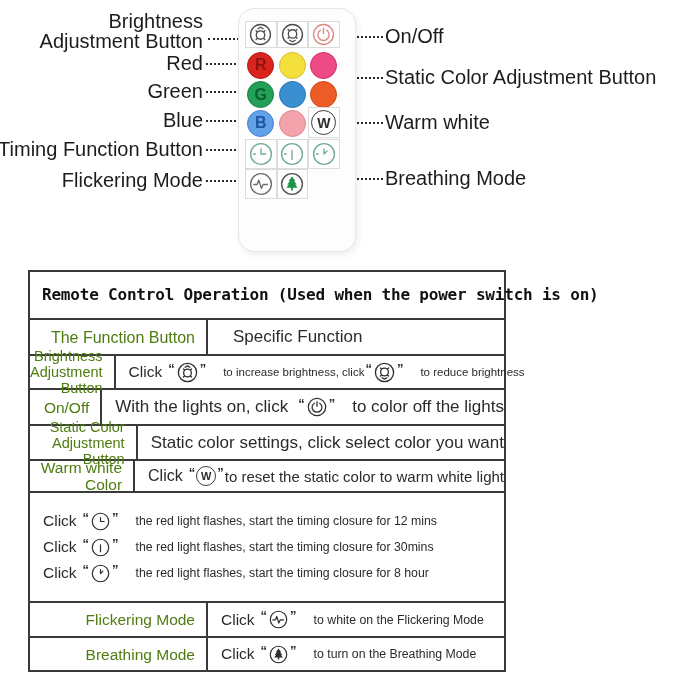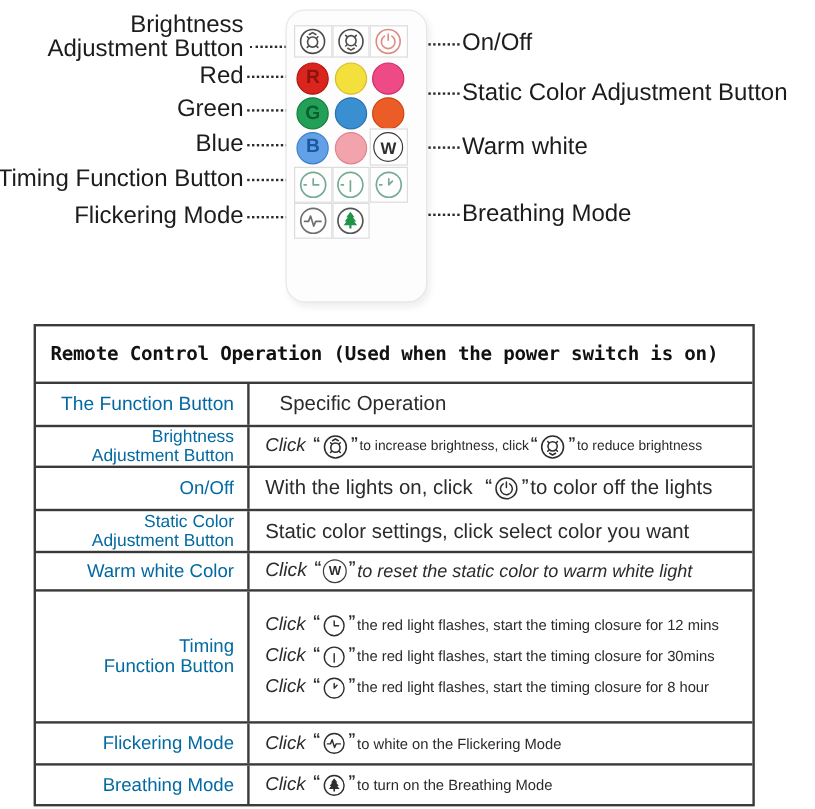--- a/index.html
+++ b/index.html
@@ -15,41 +15,41 @@
   .cell{position:absolute;width:31.5px;background:#fefefe;border:1px solid #dcdcdc;
         display:flex;align-items:center;justify-content:center;box-sizing:border-box;}
   .cbtn{position:absolute;width:27px;height:27px;border-radius:50%;border:1.6px solid transparent;
         display:flex;align-items:center;justify-content:center;box-sizing:border-box;}
   .blet{font-weight:700;font-size:16px;line-height:1;}
   .ic{display:block;}
   .ic circle,.ic path{fill:none;stroke:currentColor;stroke-width:1.4;stroke-linecap:round;stroke-linejoin:round;}
   .wcirc{display:flex;align-items:center;justify-content:center;width:23px;height:23px;border-radius:50%;
          border:1.6px solid #3c3c3c;background:#fff;font-weight:700;font-size:13px;color:#2e2e2e;}
   
-  .rtable{position:absolute;left:28px;top:270px;width:601px;height:402px;border:2px solid #3a3a3a;
+  .rtable{position:absolute;left:28px;top:270px;width:478px;height:402px;border:2px solid #3a3a3a;
           box-sizing:border-box;background:#fff;color:#2b2b2b;}
   .t-title{height:46px;line-height:46px;padding-left:12px;font-family:"DejaVu Sans Mono",monospace;
            font-weight:700;font-size:16px;letter-spacing:-.2px;color:#111;white-space:nowrap;}
   .trow{display:flex;border-top:2px solid #3a3a3a;box-sizing:border-box;}
   .tleft{width:178px;border-right:2px solid #3a3a3a;box-sizing:border-box;display:flex;flex-direction:column;
          align-items:flex-end;justify-content:center;padding-right:11px;text-align:right;
-         font-size:15.5px;line-height:17px;color:#0369a1;}
+         font-size:15.5px;line-height:17px;color:#4d7c0f;}
   .tright{flex:1;display:flex;align-items:center;padding-left:13px;box-sizing:border-box;}
   .tcol{flex-direction:column;align-items:flex-start;justify-content:center;}
   .tline{display:flex;align-items:center;height:26px;}
   .hdr1{font-size:16px;}
   .hdr2{font-size:16.5px;margin-left:12px;}
   .big{font-size:17px;white-space:nowrap;}
-  .clk{font-size:15.5px;white-space:nowrap;font-style:italic;}
+  .clk{font-size:15.5px;white-space:nowrap;}
   .sm{font-size:11.5px;white-space:nowrap;}
   .smd{font-size:12.3px;white-space:nowrap;}
   .q{font-weight:700;font-size:13px;display:inline-block;transform:translateY(-4px);margin:0 1px;}
   .tic{color:#2e2e2e;margin:0 1px;}
   .tic circle,.tic path{stroke-width:1.5;}
-  .gap6{margin-left:6px;} .gap10{margin-left:10px;} .gap4{margin-left:0;}
+  .gap6{margin-left:6px;} .gap10{margin-left:10px;} .gap4{margin-left:16px;}
 </style>
 </head>
 <body>
 
 <div id="stage">
 
   <div class="llabel" style="top:11px">
     <div>Brightness</div>
     <div>Adjustment Button</div>
   </div>
@@ -158,21 +158,21 @@
         </svg>
     </div>
   </div>
 
   <div class="rtable">
     <div class="t-title">Remote Control Operation (Used when the power switch is on)</div>
 
     <div class="trow" style="height:36px">
       <div class="tleft hdr1">The Function Button</div>
       <div class="tright">
-        <span class="big hdr2">Specific Operation</span>
+        <span class="big hdr2">Specific Function</span>
       </div>
     </div>
 
     <div class="trow" style="height:34px">
       <div class="tleft" style="font-size:14.5px;line-height:16px">
         <div>Brightness</div>
         <div>Adjustment Button</div>
       </div>
       <div class="tright">
         <span class="clk">Click</span>
@@ -233,24 +233,20 @@
         <span class="q gap6">“</span>
         <span class="wcirc" style="width:18px;height:18px;font-size:11px;border-width:1.4px">
             <span>W</span>
           </span>
         <span class="q">”</span>
         <span class="clk" style="font-size:15px">to reset the static color to warm white light</span>
       </div>
     </div>
 
     <div class="trow" style="height:110px">
-      <div class="tleft">
-        <div>Timing</div>
-        <div>Function Button</div>
-      </div>
       <div class="tright tcol">
         <div class="tline">
           <span class="clk">Click</span>
           <span class="q gap6">“</span>
           <svg class="ic tic" width="19" height="19" viewBox="0 0 24 24">
               <circle cx="12" cy="12" r="10.4"></circle>
               <path d="M12 12 V7 M12 12 H16.6"></path>
             </svg>
           <span class="q">”</span>
           <span class="smd gap4">the red light flashes, start the timing closure for 12 mins</span>

